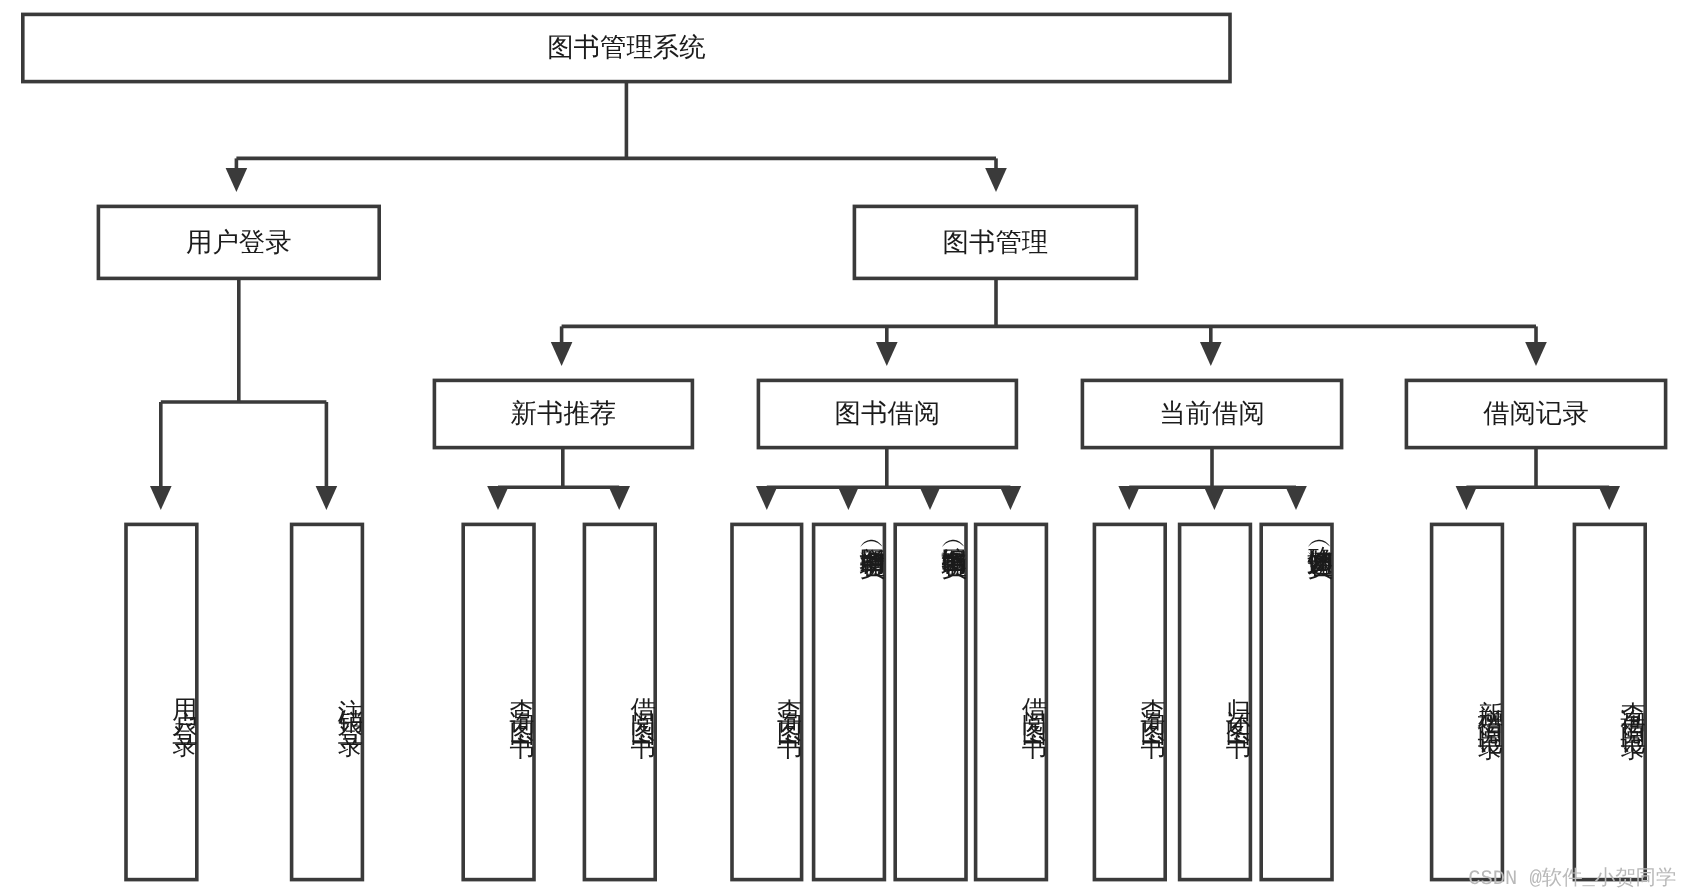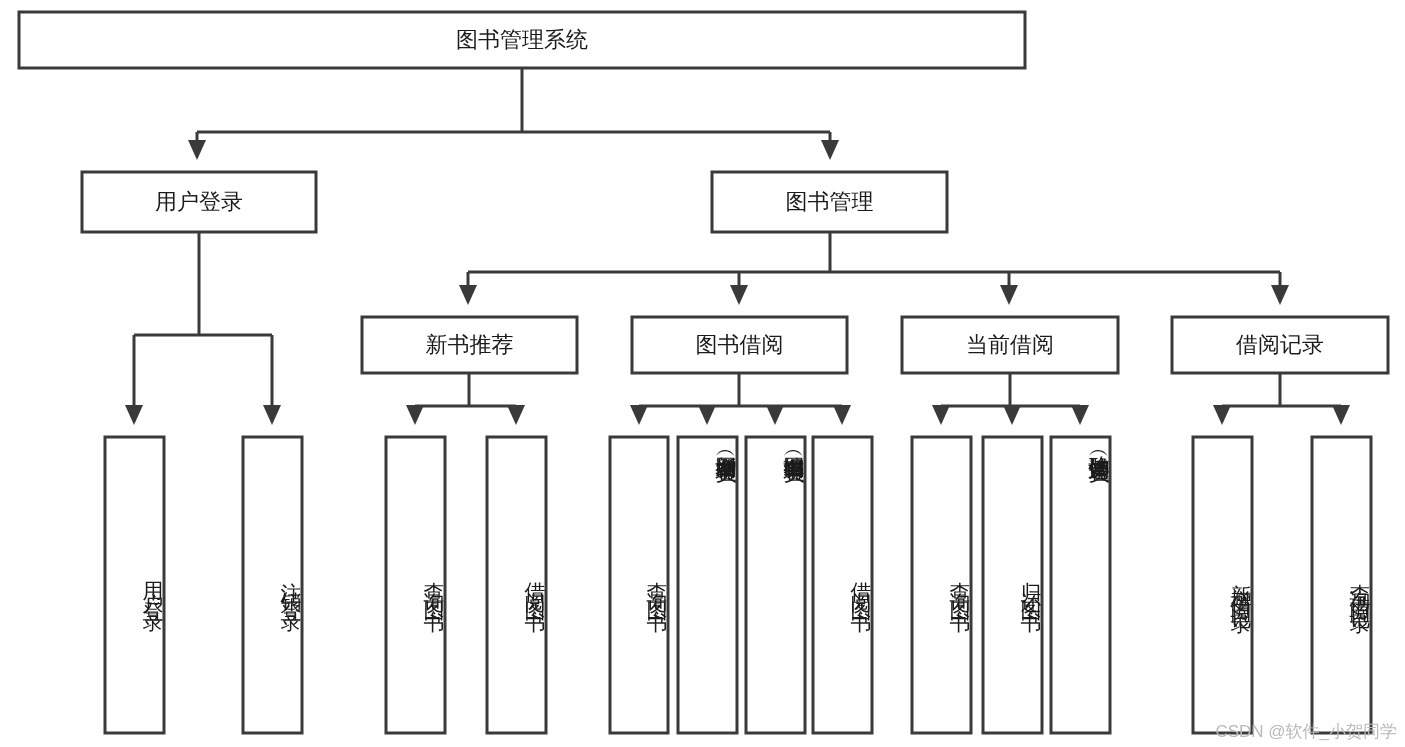--- a/index.html
+++ b/index.html
@@ -60,21 +60,21 @@
     white-space: nowrap;
     display: flex;
     align-items: flex-start;
     justify-content: center;
     pointer-events: none;
   }
   .watermark {
     position: absolute;
     right: 8px;
     bottom: 4px;
-    font-family: Liberation Sans, sans-serif;
+    font-family: Liberation Mono, monospace;
     font-size: 17px;
     color: #b9b9b9;
     white-space: nowrap;
   }
 </style>
 </head>
 <body>
 
 <div id="diagram-root">
 

